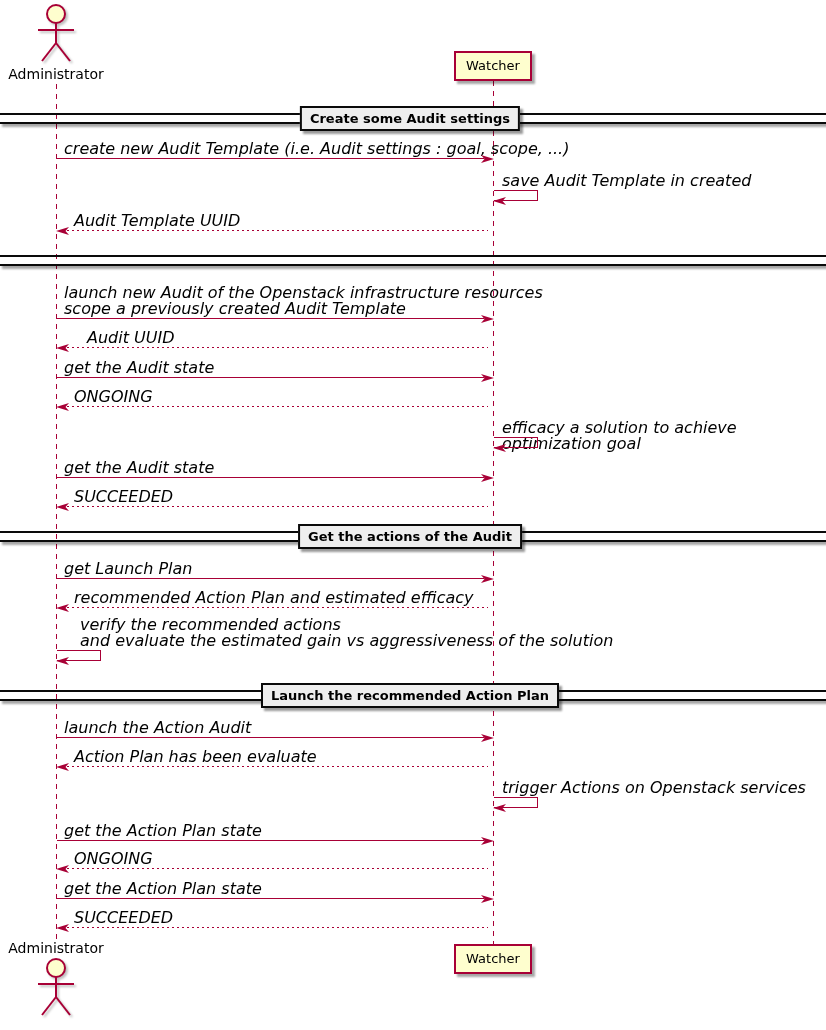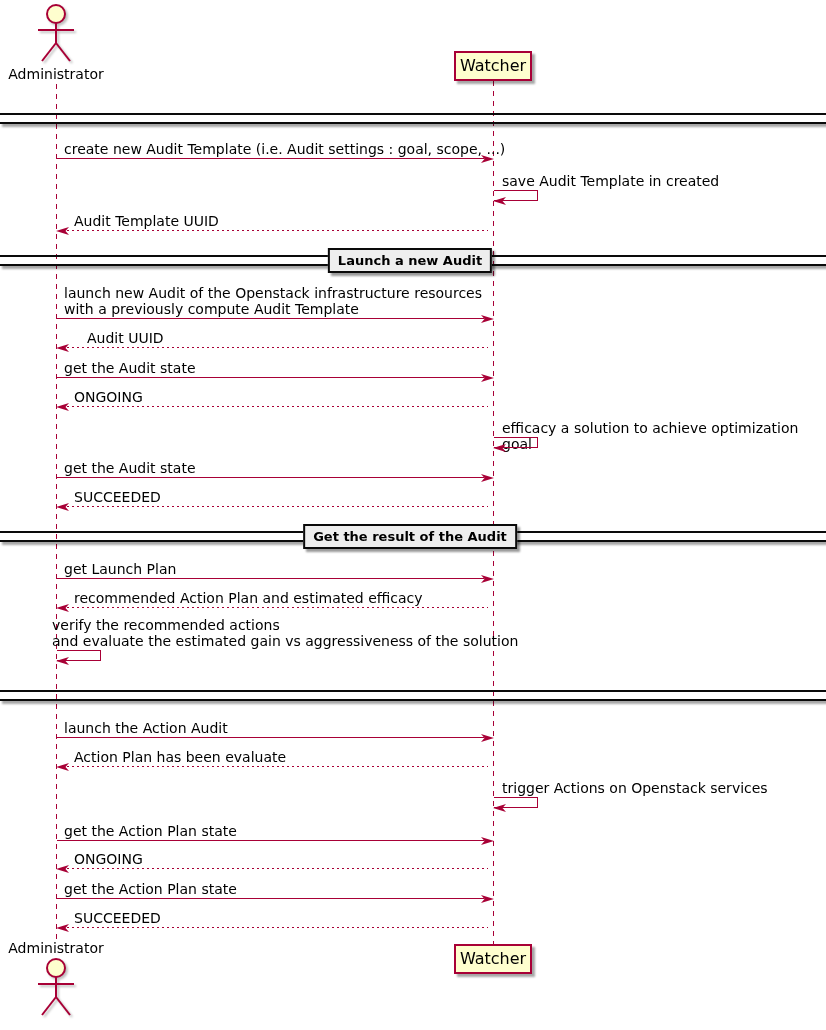--- a/index.html
+++ b/index.html
@@ -20,42 +20,42 @@
   .actor-svg{position:absolute;filter:drop-shadow(2px 2px 1px rgba(0,0,0,0.25));z-index:2;}
   .actor-label{
     position:absolute;width:140px;text-align:center;
     font-size:14px;line-height:16px;z-index:2;
   }
   
   .participant{
     position:absolute;box-sizing:border-box;
     width:78px;height:30px;
     background:#FEFECE;border:2px solid #A80036;
-    font-size:16px;text-align:center;line-height:26px;
+    font-size:13px;text-align:center;line-height:26px;
     box-shadow:3px 3px 2px rgba(0,0,0,0.35);z-index:2;
   }
   
   .divider{position:absolute;left:0;width:826px;height:25px;z-index:1;}
   .divider .dlines{
     position:absolute;left:0;right:0;top:7px;height:7px;
     border-top:2px solid #0a0a0a;border-bottom:2px solid #0a0a0a;
     box-shadow:2px 3px 2px rgba(0,0,0,0.35);
   }
   .divider .dbox{
     position:absolute;left:410px;top:0;transform:translateX(-50%);
     box-sizing:border-box;height:25px;
     background:#EEEEEE;border:2px solid #0a0a0a;
     font-size:13px;font-weight:bold;line-height:21px;
     padding:0 8px;white-space:nowrap;
     box-shadow:3px 3px 2px rgba(0,0,0,0.4);
   }
   
   .msg-label{
-    position:absolute;font-size:14px;line-height:16px;
-    white-space:pre-line;z-index:1;
+    position:absolute;font-size:16px;line-height:16px;
+    white-space:pre-line;z-index:1;font-style:italic;
   }
   .line-solid{
     position:absolute;height:0;border-top:1px solid #A80036;z-index:1;
   }
   .line-dotted{
     position:absolute;height:1px;z-index:1;
     background:repeating-linear-gradient(to right,#A80036 0 2px,transparent 2px 5px);
   }
   .head{position:absolute;z-index:2;}
   .loop{
@@ -77,20 +77,21 @@
     <line x1="10" y1="27" x2="46" y2="27" stroke="#A80036" stroke-width="2"></line>
     <line x1="28" y1="40" x2="14" y2="58" stroke="#A80036" stroke-width="2"></line>
     <line x1="28" y1="40" x2="42" y2="58" stroke="#A80036" stroke-width="2"></line>
   </svg>
   <div class="actor-label" style="left:-14px;top:66px">Administrator</div>
 
   <div class="participant" style="left:454px;top:51px">Watcher</div>
 
   <div class="divider" style="top:106px">
     <div class="dlines"></div>
+    <div class="dbox">Create some Audit settings</div>
   </div>
 
   <div>
     <div class="msg-label" style="left:64px;top:141px">create new Audit Template (i.e. Audit settings : goal, scope, ...)</div>
     <div class="line-solid" style="left:57px;top:158px;width:427px"></div>
     <svg class="head" style="left:481px;top:154px" width="13" height="10" viewBox="0 0 13 10">
         <polygon points="0,1 13,5 0,9 3.5,5" fill="#A80036"></polygon>
       </svg>
   </div>
 
@@ -105,26 +106,25 @@
   <div>
     <div class="msg-label" style="left:74px;top:213px">Audit Template UUID</div>
     <div class="line-dotted" style="left:67px;top:230px;width:421px"></div>
     <svg class="head" style="left:56px;top:226px" width="13" height="10" viewBox="0 0 13 10">
         <polygon points="13,1 0,5 13,9 9.5,5" fill="#A80036"></polygon>
       </svg>
   </div>
 
   <div class="divider" style="top:248px">
     <div class="dlines"></div>
-    <div class="dbox">Launch a new Audit</div>
   </div>
 
   <div>
     <div class="msg-label" style="left:64px;top:285px">launch new Audit of the Openstack infrastructure resources
-with a previously compute Audit Template</div>
+scope a previously created Audit Template</div>
     <div class="line-solid" style="left:57px;top:318px;width:427px"></div>
     <svg class="head" style="left:481px;top:314px" width="13" height="10" viewBox="0 0 13 10">
         <polygon points="0,1 13,5 0,9 3.5,5" fill="#A80036"></polygon>
       </svg>
   </div>
 
   <div>
     <div class="msg-label" style="left:87px;top:330px">Audit UUID</div>
     <div class="line-dotted" style="left:67px;top:347px;width:421px"></div>
     <svg class="head" style="left:56px;top:343px" width="13" height="10" viewBox="0 0 13 10">
@@ -167,50 +167,51 @@
   <div>
     <div class="msg-label" style="left:74px;top:489px">SUCCEEDED</div>
     <div class="line-dotted" style="left:67px;top:506px;width:421px"></div>
     <svg class="head" style="left:56px;top:502px" width="13" height="10" viewBox="0 0 13 10">
         <polygon points="13,1 0,5 13,9 9.5,5" fill="#A80036"></polygon>
       </svg>
   </div>
 
   <div class="divider" style="top:524px">
     <div class="dlines"></div>
-    <div class="dbox">Get the result of the Audit</div>
+    <div class="dbox">Get the actions of the Audit</div>
   </div>
 
   <div>
     <div class="msg-label" style="left:64px;top:561px">get Launch Plan</div>
     <div class="line-solid" style="left:57px;top:578px;width:427px"></div>
     <svg class="head" style="left:481px;top:574px" width="13" height="10" viewBox="0 0 13 10">
         <polygon points="0,1 13,5 0,9 3.5,5" fill="#A80036"></polygon>
       </svg>
   </div>
 
   <div>
     <div class="msg-label" style="left:74px;top:590px">recommended Action Plan and estimated efficacy</div>
     <div class="line-dotted" style="left:67px;top:607px;width:421px"></div>
     <svg class="head" style="left:56px;top:603px" width="13" height="10" viewBox="0 0 13 10">
         <polygon points="13,1 0,5 13,9 9.5,5" fill="#A80036"></polygon>
       </svg>
   </div>
 
   <div>
-    <div class="msg-label" style="left:52px;top:617px">verify the recommended actions
+    <div class="msg-label" style="left:80px;top:617px">verify the recommended actions
 and evaluate the estimated gain vs aggressiveness of the solution</div>
     <div class="loop" style="left:57px;top:650px"></div>
     <svg class="head" style="left:56px;top:656px" width="13" height="10" viewBox="0 0 13 10">
         <polygon points="13,1 0,5 13,9 9.5,5" fill="#A80036"></polygon>
       </svg>
   </div>
 
   <div class="divider" style="top:683px">
     <div class="dlines"></div>
+    <div class="dbox">Launch the recommended Action Plan</div>
   </div>
 
   <div>
     <div class="msg-label" style="left:64px;top:720px">launch the Action Audit</div>
     <div class="line-solid" style="left:57px;top:737px;width:427px"></div>
     <svg class="head" style="left:481px;top:733px" width="13" height="10" viewBox="0 0 13 10">
         <polygon points="0,1 13,5 0,9 3.5,5" fill="#A80036"></polygon>
       </svg>
   </div>
 

